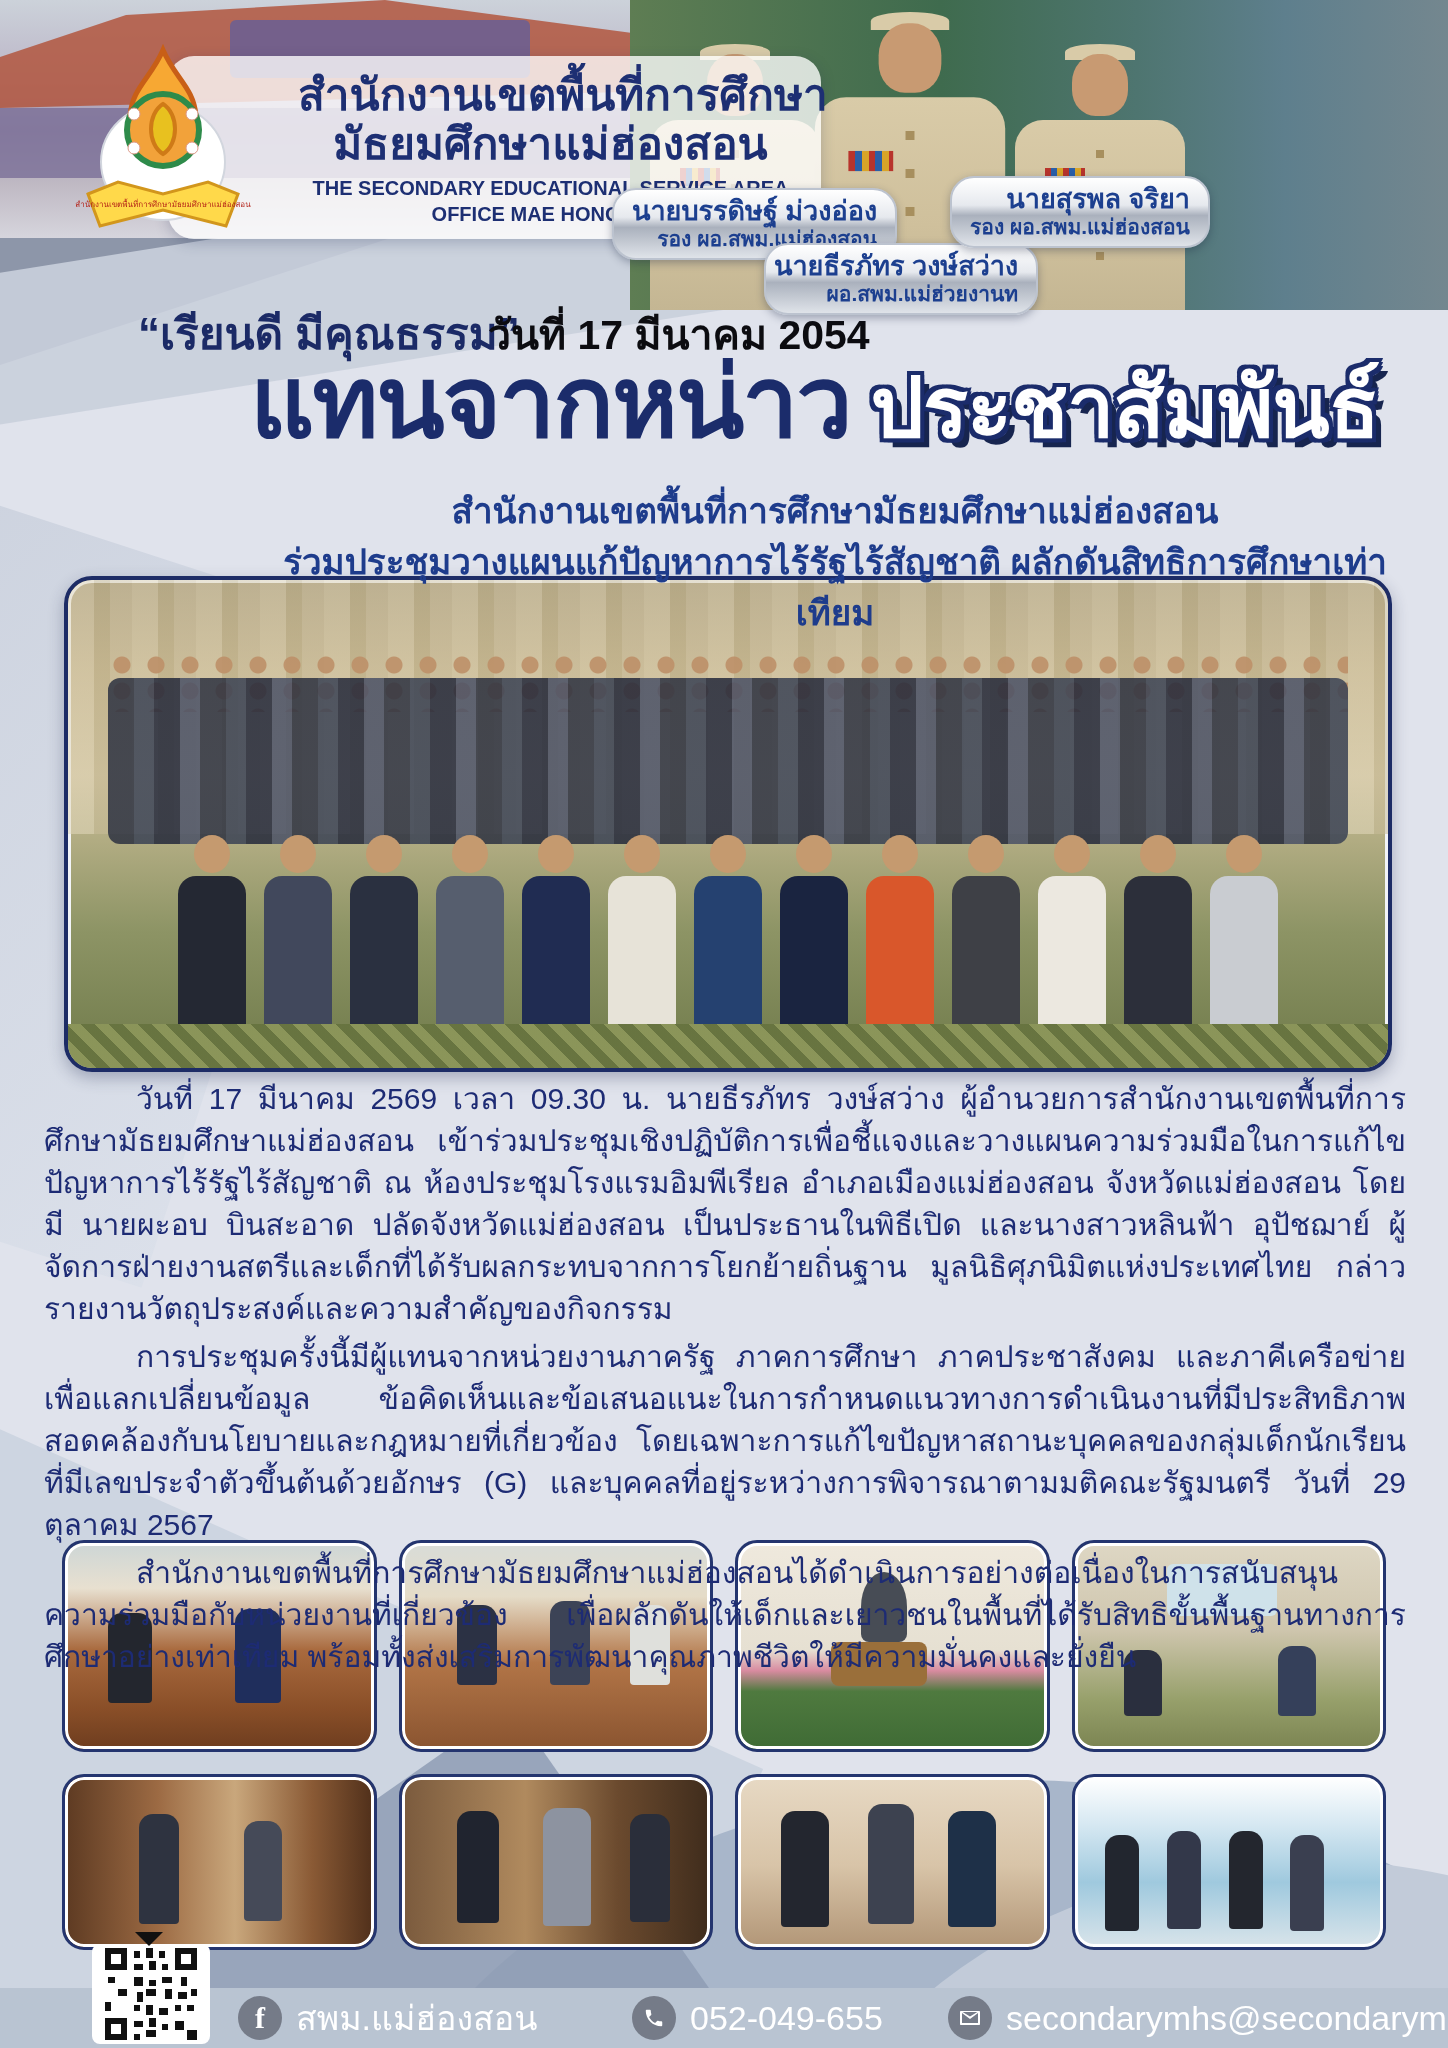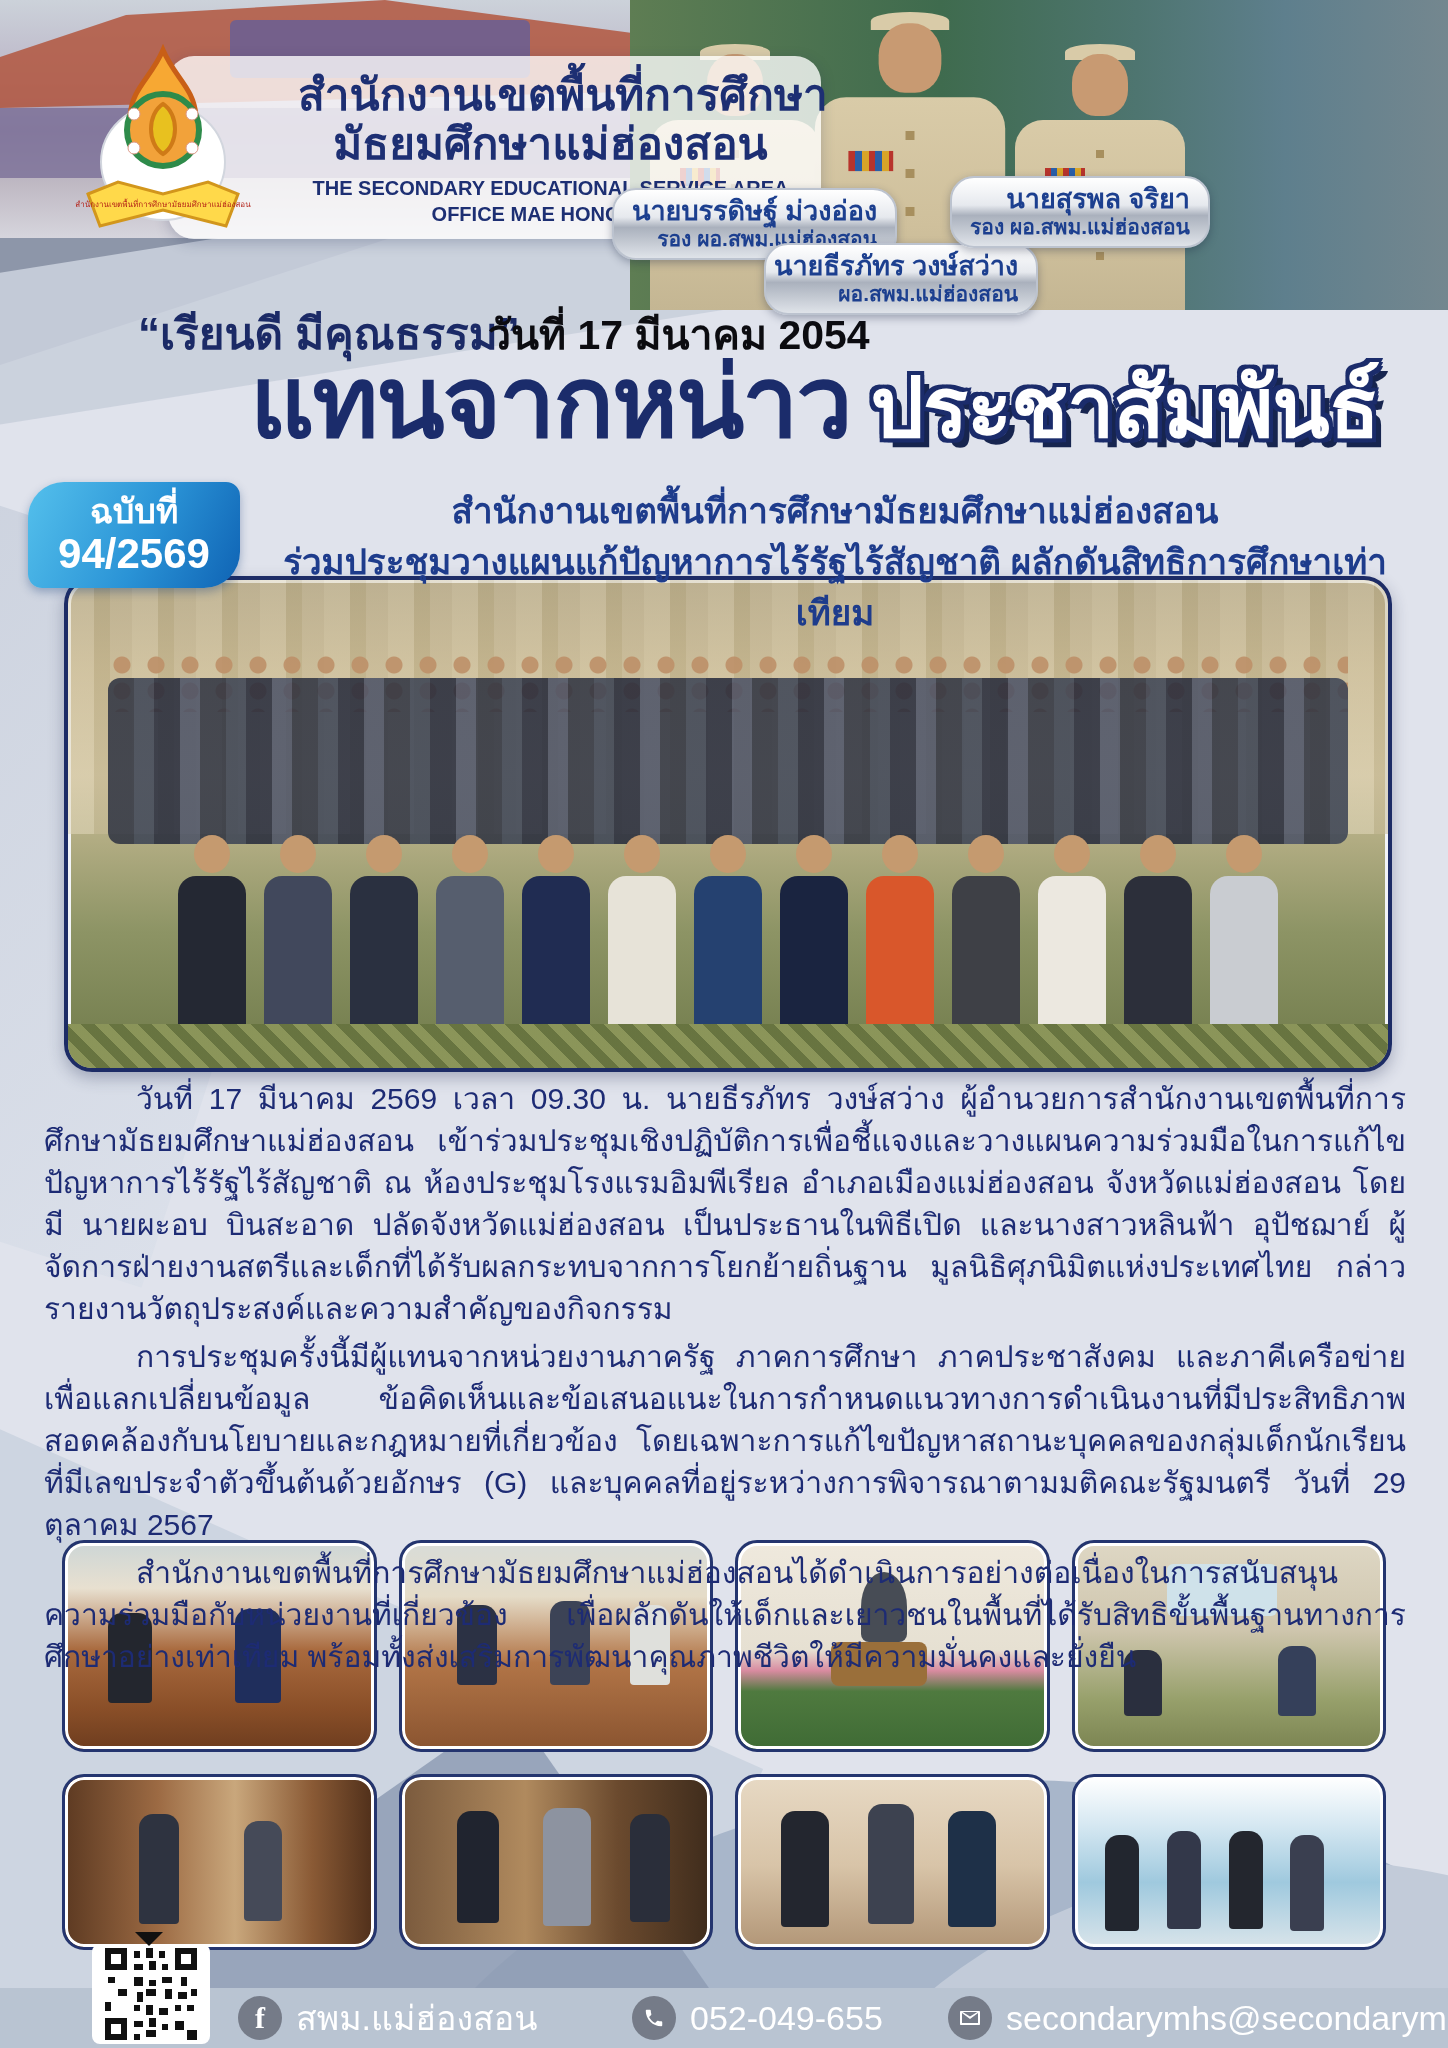--- a/index.html
+++ b/index.html
@@ -207,41 +207,37 @@
     <div class="title-en">THE SECONDARY EDUCATIONAL SERVICE AREA</div>
     <div class="title-en" style="margin-top:0;">OFFICE MAE HONG SON</div>
   </div>
 
   <div class="plate plate-1">
     <div class="p-name">นายบรรดิษฐ์ ม่วงอ่อง</div>
     <div class="p-title">รอง ผอ.สพม.แม่ฮ่องสอน</div>
   </div>
   <div class="plate plate-2">
     <div class="p-name">นายธีรภัทร วงษ์สว่าง</div>
-    <div class="p-title">ผอ.สพม.แม่ฮ่องสอน</div>
+    <div class="p-title">ผอ.สพม.แม่ฮ่วยงานท</div>
   </div>
   <div class="plate plate-3">
     <div class="p-name">นายสุรพล จริยา</div>
     <div class="p-title">รอง ผอ.สพม.แม่ฮ่องสอน</div>
   </div>
 
   <div class="motto-row">
     <div class="motto">“เรียนดี มีคุณธรรม”</div>
     <div class="issue-date">วันที่ 17 มีนาคม 2054</div>
   </div>
 
   <div class="masthead">
     <div class="mh-main">แทนจากหน่าว</div>
     <div class="mh-sub">ประชาสัมพันธ์</div>
   </div>
 
-  <div class="issue-box">
-    <div class="issue-label">ฉบับที่</div>
-    <div class="issue-number">94/2569</div>
-  </div>
 
   <div class="headline">
     <div class="h-line">สำนักงานเขตพื้นที่การศึกษามัธยมศึกษาแม่ฮ่องสอน</div>
     <div class="h-line">ร่วมประชุมวางแผนแก้ปัญหาการไร้รัฐไร้สัญชาติ ผลักดันสิทธิการศึกษาเท่าเทียม</div>
   </div>
 
   <div class="main-photo">
     <div class="curtains"></div>
     <div class="crowd-heads"></div>
     <div class="crowd-back"></div>

